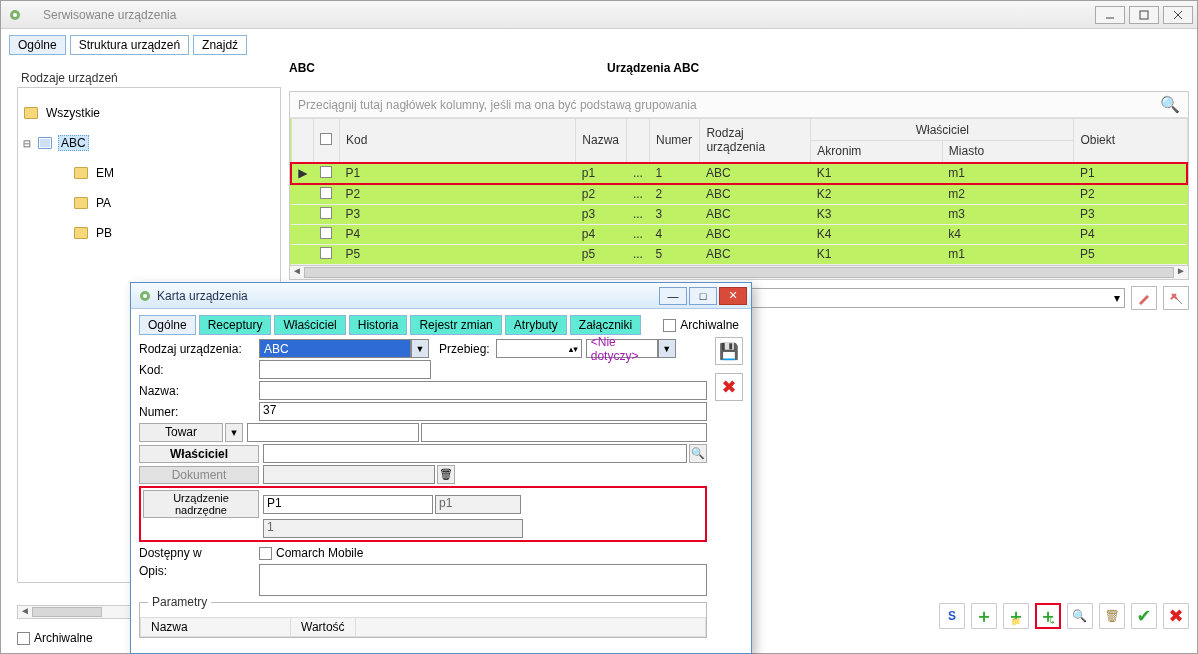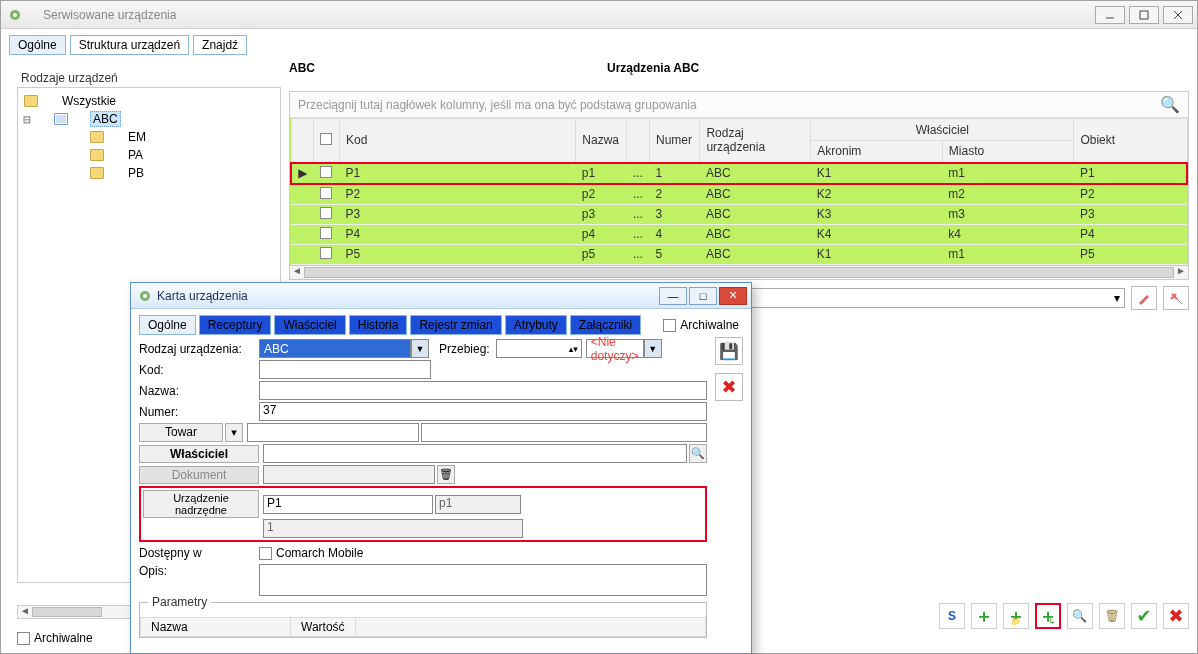--- a/index.html
+++ b/index.html
@@ -17,21 +17,21 @@
 .tab-like { border: 1px solid #8bb6d9; padding: 2px 8px; background: #fff; cursor: pointer; }
 .tab-like.active { background: #e8f0fa; }
 
 .mw-body { position: absolute; top: 58px; left: 8px; right: 8px; bottom: 8px; }
 
 
 .left-panel { position: absolute; top: 0; left: 0; width: 272px; bottom: 0; }
 .left-label { color: #333; margin: 12px 0 2px 12px; }
 .tree { border: 1px solid #ccc; background: #fff; margin: 0 0 0 8px; height: 496px; }
 .tree-inner { padding: 4px; }
-.tree-row { display: flex; align-items: center; height: 18px; gap: 20px; cursor: pointer; }
+.tree-row { display: flex; align-items: center; height: 18px; gap: 4px; cursor: pointer; margin-top: 12px; }
 .tree-chevron { width: 10px; text-align: center; color: #555; font-size: 10px; }
 .tree-folder { width: 14px; height: 12px; background: #f6d77a; border: 1px solid #c7a54a; border-radius: 1px; display: inline-block; margin: 0 2px; }
 .tree-folder.sel { background: #cde0f7; border-color: #6d9ed7; box-shadow: inset 0 0 0 1px #fff; }
 .tree-label { padding: 0 2px; }
 .tree-label.sel { background: #cde6ff; border: 1px dotted #6d9ed7; }
 .tree-indent { display: inline-block; }
 .tree-scroll { position: absolute; left: 8px; right: 0; bottom: 26px; height: 14px; border: 1px solid #ccc; background: #f5f5f5; }
 .tree-scroll::before { content: "◄"; position: absolute; left: 2px; top: -1px; font-size: 10px; color: #666; }
 .tree-scroll::after { content: "►"; position: absolute; right: 2px; top: -1px; font-size: 10px; color: #666; }
 .tree-thumb { position: absolute; left: 14px; top: 1px; bottom: 1px; width: 70px; background: #d8d8d8; border: 1px solid #bbb; }
@@ -79,21 +79,21 @@
 
 
 .dialog { position: absolute; top: 282px; left: 130px; width: 622px; height: 372px; background: #fff; border: 1px solid #5a8fc7; box-shadow: 4px 4px 10px rgba(0,0,0,0.25); z-index: 10; }
 .dlg-titlebar { height: 26px; background: linear-gradient(#f7fbff,#d9eaf9); display: flex; align-items: center; padding: 0 4px 0 6px; border-bottom: 1px solid #b0c9e4; }
 .dlg-title { color: #235; margin-left: 4px; }
 .dlg-winbtns { margin-left: auto; display: flex; }
 .dlg-winbtn { width: 28px; height: 18px; margin-left: 2px; border: 1px solid #7aa3cf; background: #eaf3fc; display: flex; align-items: center; justify-content: center; cursor: pointer; font-size: 11px; }
 .dlg-winbtn.close { background: #d84b3a; color: #fff; border-color: #b03324; }
 
 .dlg-tabs { display: flex; gap: 3px; padding: 6px 8px 2px 8px; align-items: center; }
-.dlg-tab { border: 1px solid #8bb6d9; padding: 2px 8px; background: #1d4ed8; cursor: pointer; }
+.dlg-tab { border: 1px solid #8bb6d9; padding: 2px 8px; background: #5eead4; cursor: pointer; }
 .dlg-tab.active { background: #e8f0fa; }
 .dlg-archiw { margin-left: auto; display: flex; align-items: center; gap: 4px; margin-right: 4px; }
 
 .dlg-body { position: absolute; top: 54px; left: 8px; right: 44px; bottom: 2px; overflow: hidden; }
 .dlg-sidebtns { position: absolute; top: 54px; right: 8px; display: flex; flex-direction: column; gap: 8px; }
 .dlg-sidebtn { width: 28px; height: 28px; border: 1px solid #bbb; background: #fff; display: flex; align-items: center; justify-content: center; cursor: pointer; }
 .save-ico { color: #5577cc; font-size: 16px; }
 .x-ico { color: #d22; font-size: 18px; }
 
 .form-row { display: flex; align-items: center; margin: 2px 0; }
@@ -381,21 +381,21 @@
       <div class="combo blue">
         <div class="cval" style="width:152px">ABC</div>
         <div class="combo-arrow">▼</div>
       </div>
       <div style="width:10px"></div>
       <div class="form-label" style="width:auto">Przebieg:</div>
       <div class="form-input" style="width:86px;display:flex;justify-content:flex-end;align-items:center">
           <span style="font-size:9px">▴▾</span>
         </div>
       <div class="combo" style="margin-left:4px">
-        <div class="cval" style="width:58px;color:#ef4444">&lt;Nie dotyczy&gt;</div>
+        <div class="cval" style="width:72px;color:#a21caf">&lt;Nie dotyczy&gt;</div>
         <div class="combo-arrow">▼</div>
       </div>
     </div>
 
     <div class="form-row">
       <div class="form-label bold">Kod:</div>
       <div class="form-input" style="width:172px"></div>
     </div>
     <div class="form-row">
       <div class="form-label">Nazwa:</div>

